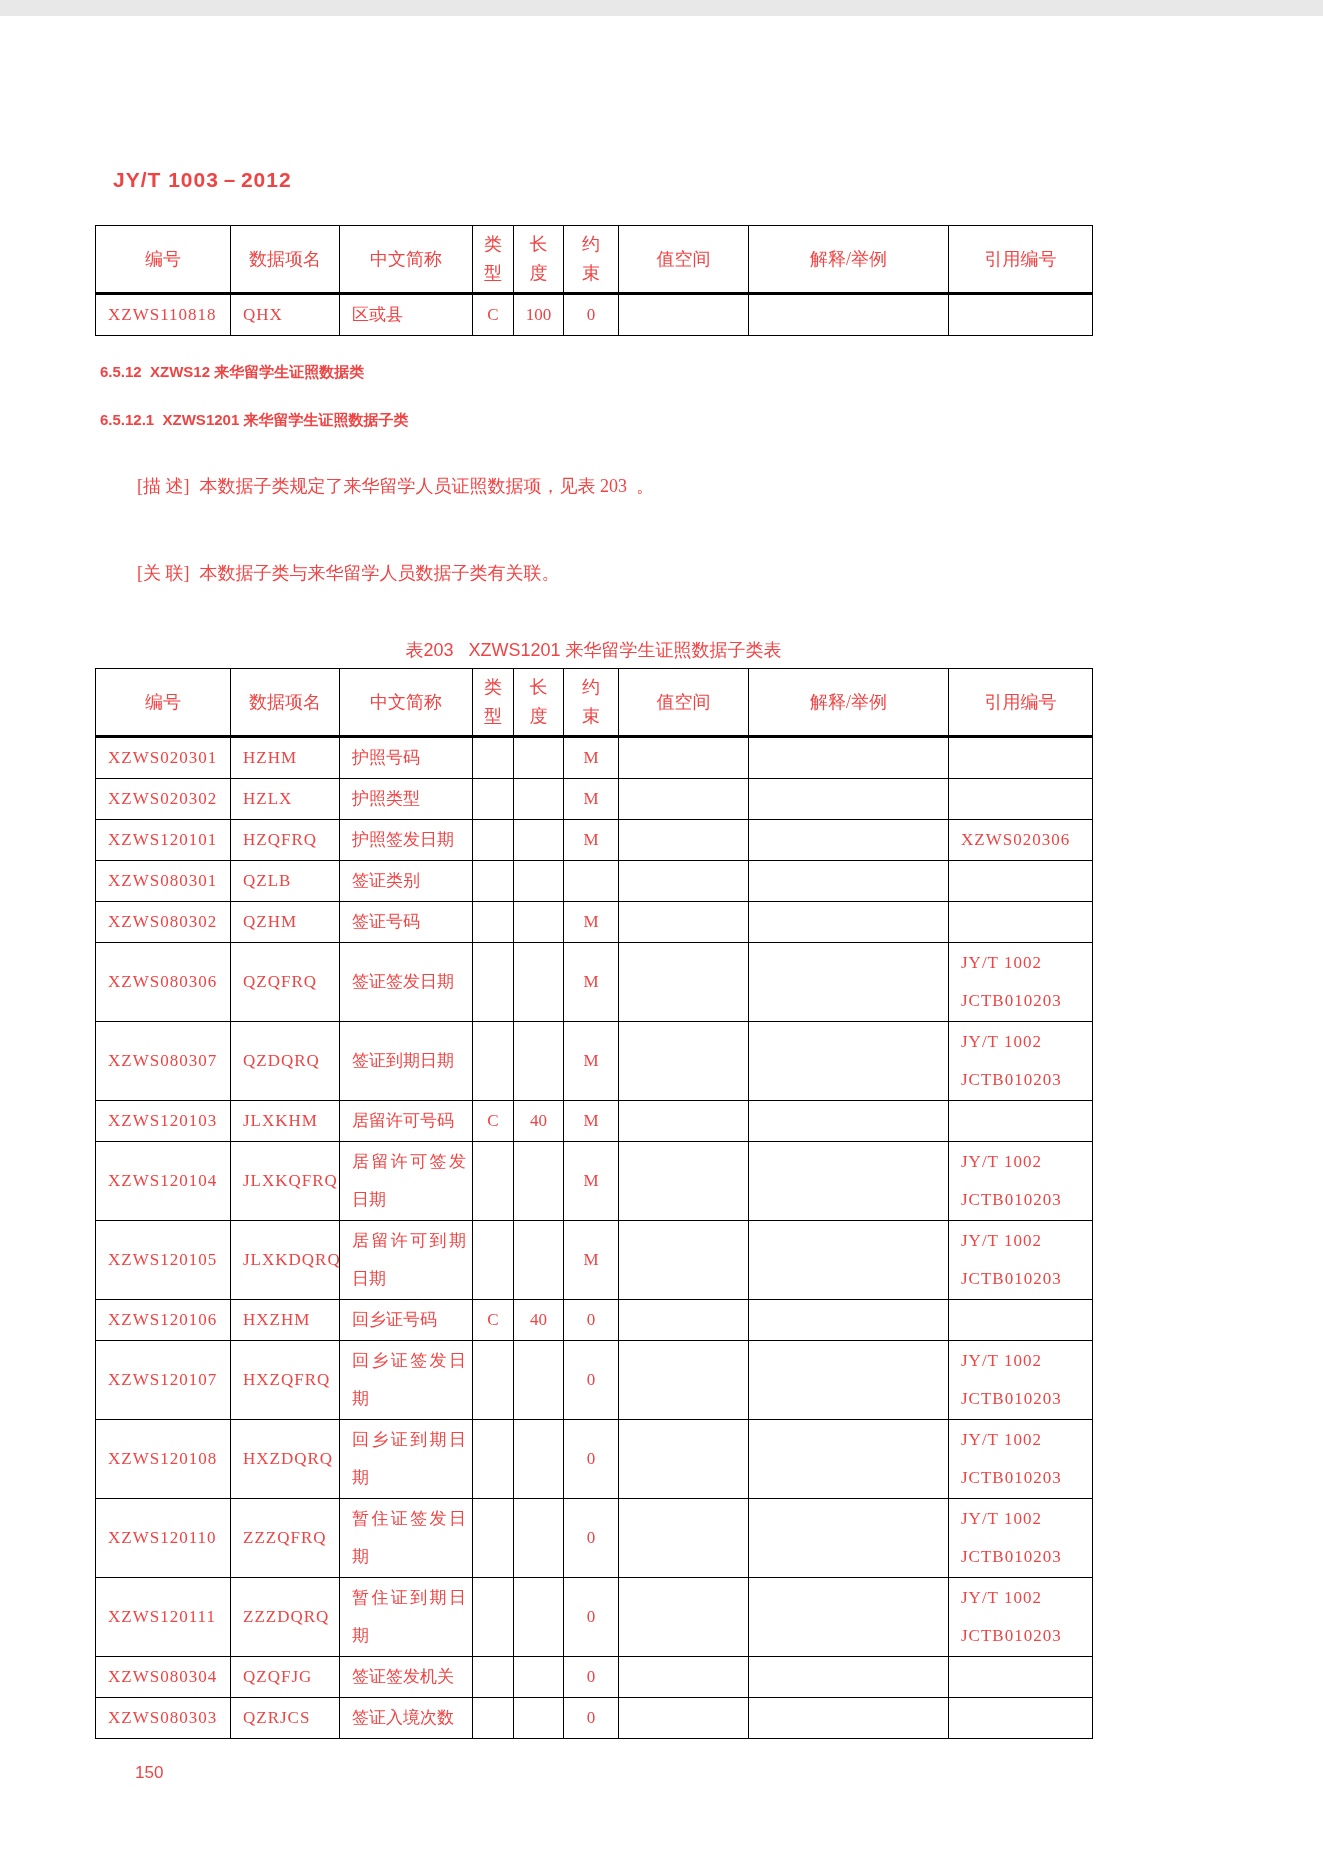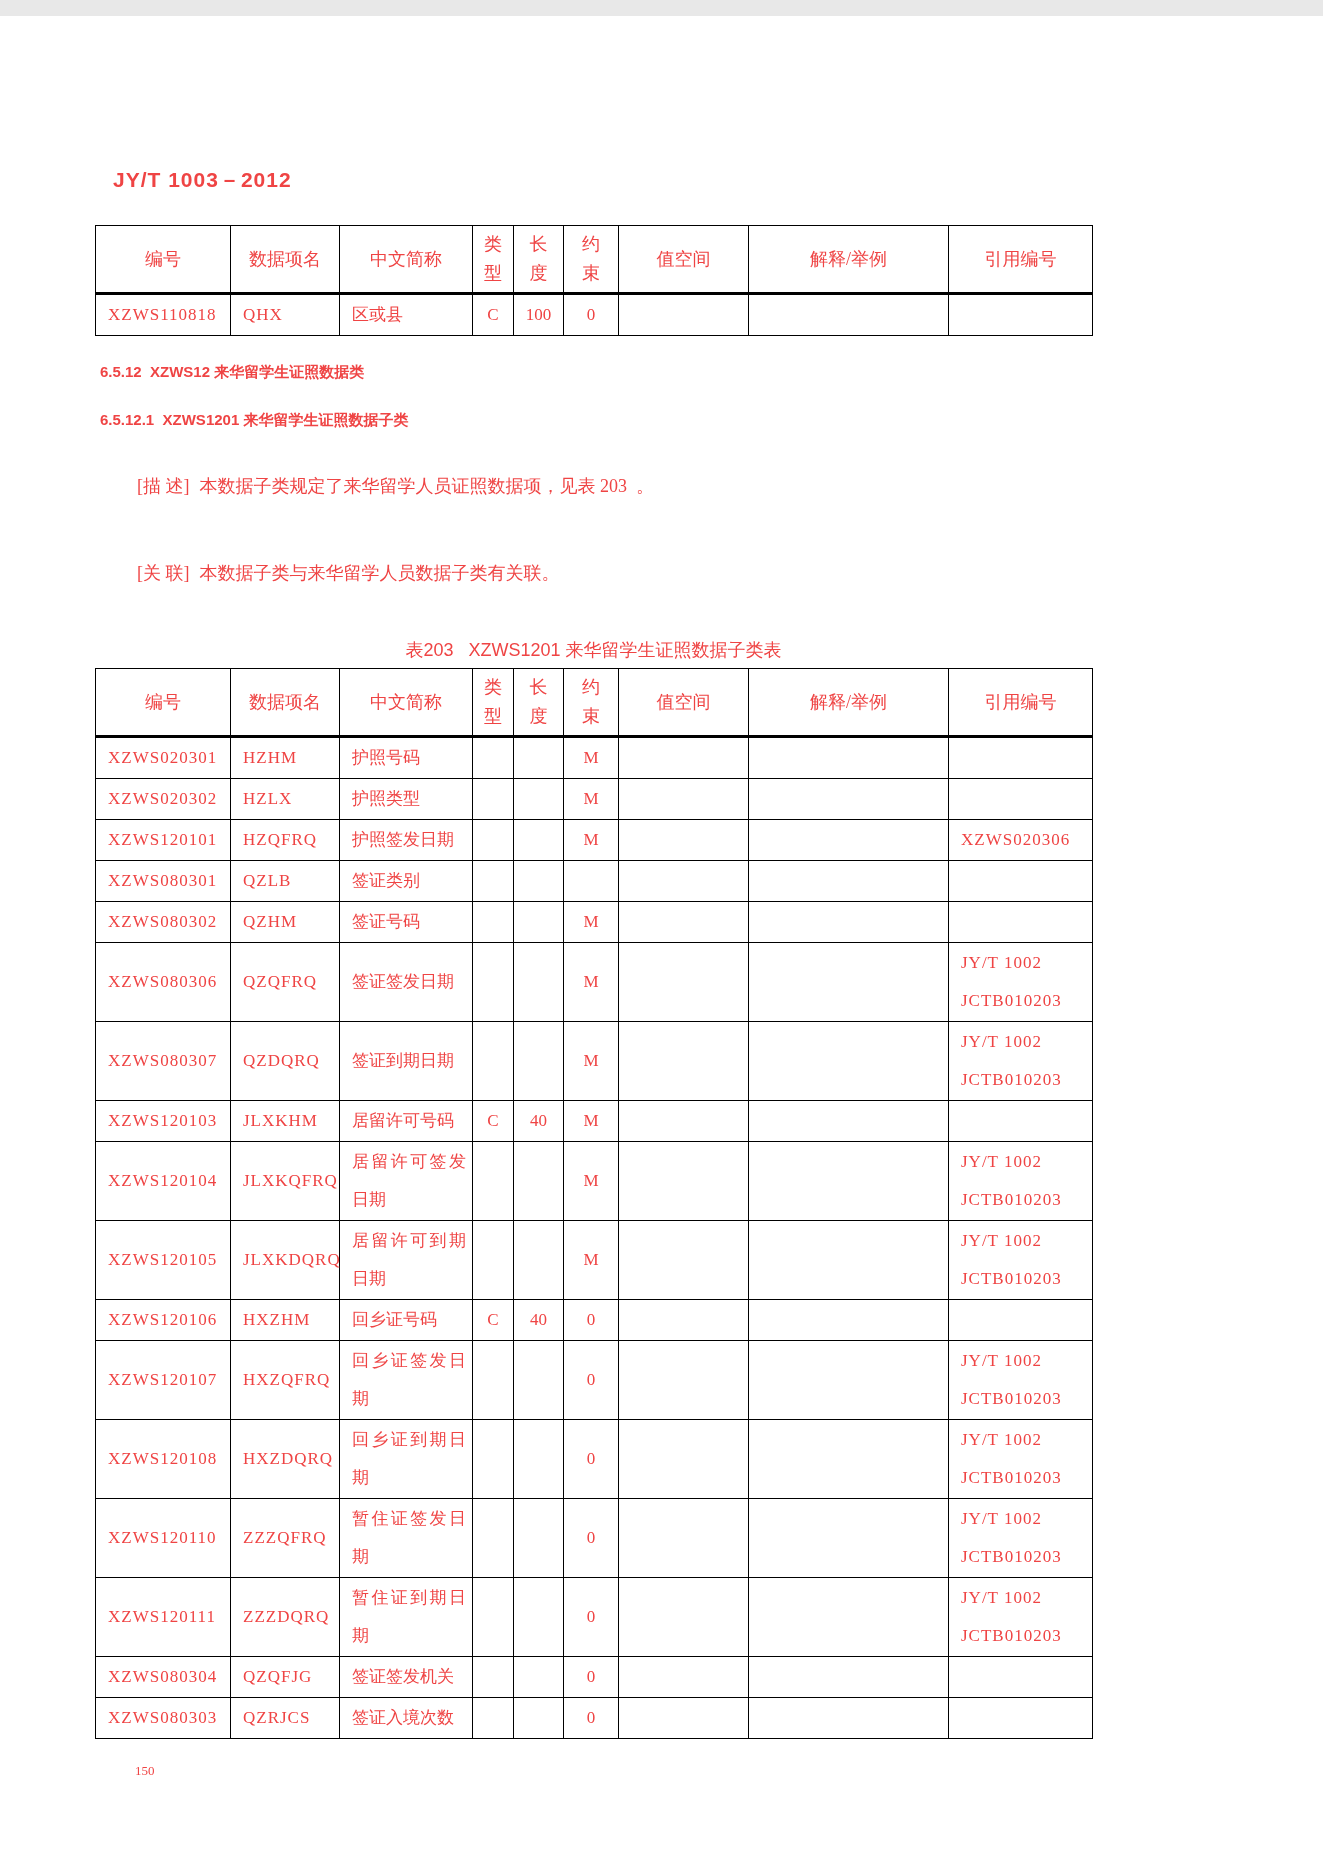--- a/index.html
+++ b/index.html
@@ -66,22 +66,22 @@
   .para .plabel { margin-right: 10px; }
   .para.rel { margin-top: 9px; }
   .table-title {
     font-family: "Liberation Sans", "DejaVu Sans", sans-serif;
     font-weight: normal; font-size: 18px;
     width: 997px; text-align: center;
     margin-top: 26px;
     white-space: pre-wrap;
   }
   .page-number {
-    font-family: Liberation Serif, serif;
-    font-size: 13px;
+    font-family: Liberation Sans, sans-serif;
+    font-size: 17px;
     margin: 24px 0 0 40px;
   }
   col.w0{width:135px} col.w1{width:109px} col.w2{width:133px}
   col.w3{width:41px}  col.w4{width:50px}  col.w5{width:55px}
   col.w6{width:130px} col.w7{width:200px} col.w8{width:144px}
 </style>
 </head>
 <body>
 
 <div class="page">

